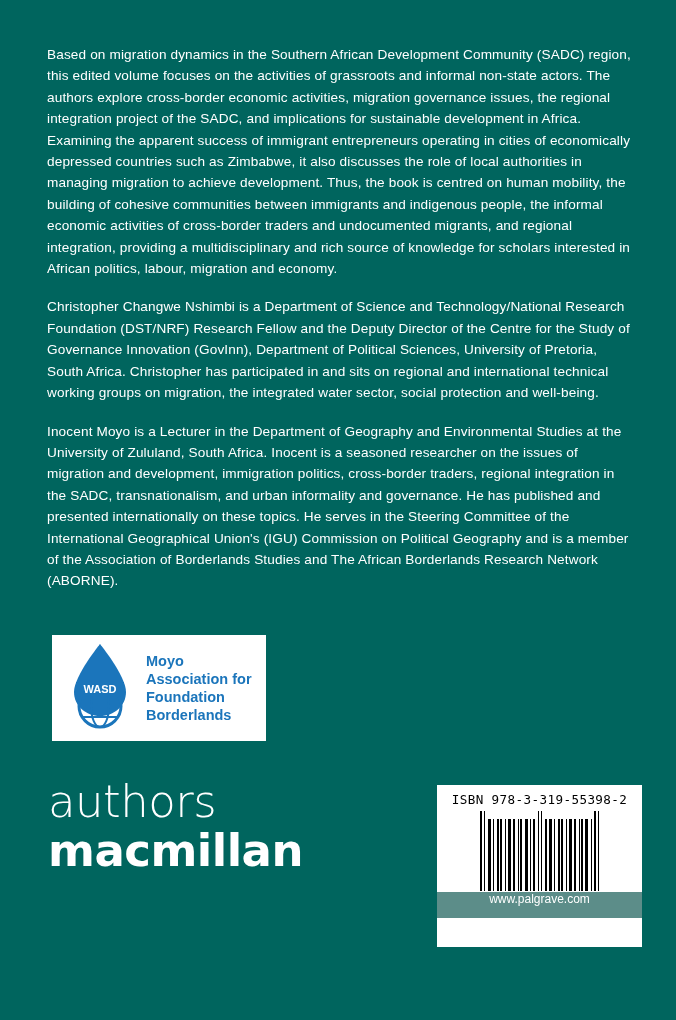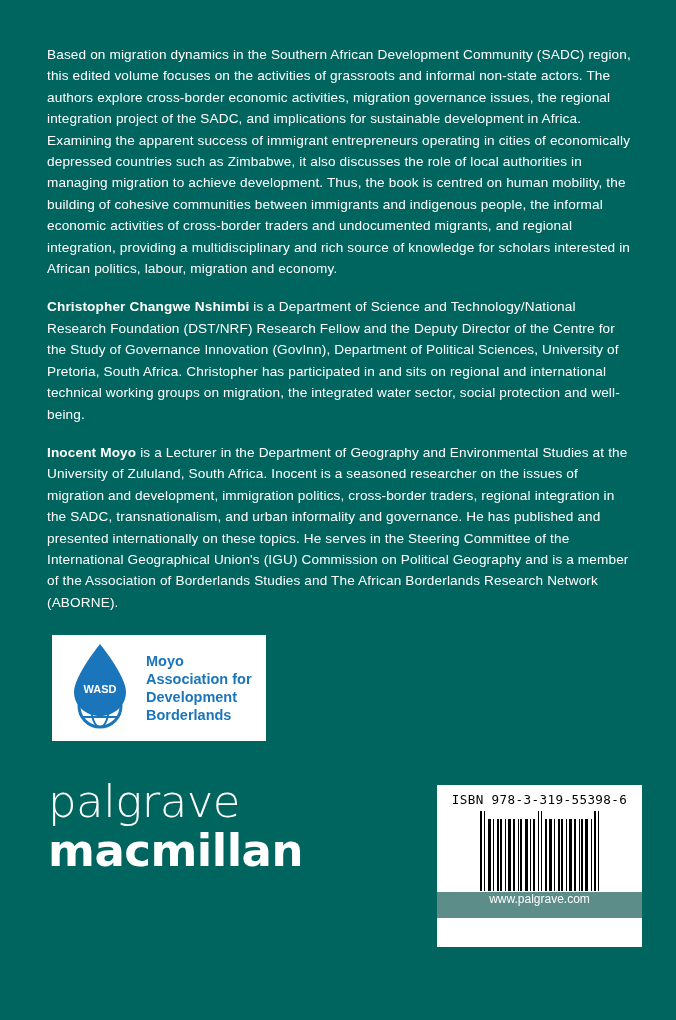--- a/index.html
+++ b/index.html
@@ -30,21 +30,21 @@
   .para {
     font-size: 13.6px;
     line-height: 21.4px;
     color: #ffffff;
     margin: 0 0 17px 0;
     text-align: left;
     letter-spacing: 0.01em;
   }
   .para:last-child { margin-bottom: 0; }
   .bold-name {
-    font-weight: bold;
+    font-weight: normal;
   }
 
   
   .wasd-logo {
     position: absolute;
     left: 52px;
     top: 635px;
     width: 214px;
     height: 106px;
     background: #ffffff;
@@ -163,32 +163,32 @@
         <line x1="19" y1="64" x2="61" y2="64" stroke="#1b75bb" stroke-width="2"></line>
         <line x1="22" y1="53" x2="58" y2="53" stroke="#1b75bb" stroke-width="2"></line>
         <line x1="22" y1="75" x2="58" y2="75" stroke="#1b75bb" stroke-width="2"></line>
         <rect x="16" y="40" width="48" height="14" fill="#1b75bb"></rect>
         <text x="40" y="51" text-anchor="middle" fill="#ffffff" font-family="Liberation Sans, sans-serif" font-size="11" font-weight="bold">WASD</text>
       </svg>
     </div>
     <div class="wasd-text">
       <div>Moyo</div>
       <div>Association for</div>
-      <div>Development</div>
+      <div>Foundation</div>
       <div>Borderlands</div>
     </div>
   </div>
 
   <div class="palgrave">
-    <div class="line1">palgrave</div>
+    <div class="line1">authors</div>
     <div class="line2">macmillan</div>
   </div>
 
   <div class="isbn-block">
-    <div class="isbn-text">ISBN 978-3-319-55398-6</div>
+    <div class="isbn-text">ISBN 978-3-319-55398-2</div>
     <div class="barcode">
       <span class="bar" style="width:2px;height:80px"></span>
       <span class="bar" style="width:1px;height:80px;margin-left:2px"></span>
       <span class="bar" style="width:3px;height:72px;margin-left:3px"></span>
       <span class="bar" style="width:1px;height:72px;margin-left:2px"></span>
       <span class="bar" style="width:2px;height:72px;margin-left:3px"></span>
       <span class="bar" style="width:2px;height:72px;margin-left:1px"></span>
       <span class="bar" style="width:1px;height:72px;margin-left:3px"></span>
       <span class="bar" style="width:3px;height:72px;margin-left:2px"></span>
       <span class="bar" style="width:2px;height:72px;margin-left:2px"></span>

